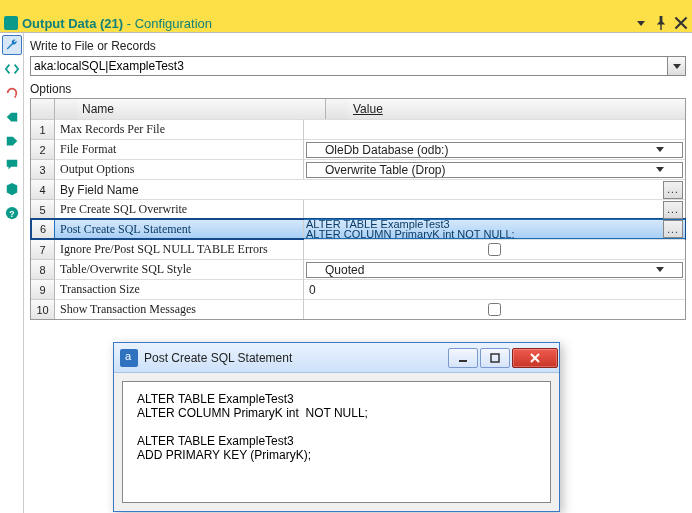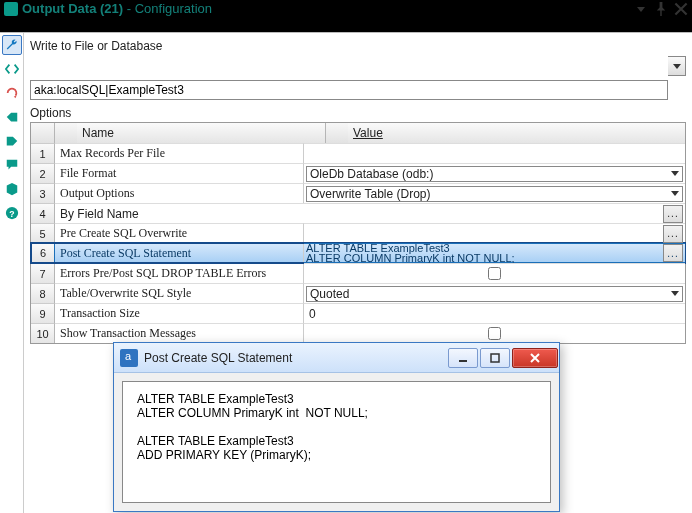--- a/index.html
+++ b/index.html
@@ -1,39 +1,39 @@
 <!DOCTYPE html>
 <html><head>
 <meta charset="utf-8">
 <style>
   * { box-sizing: border-box; margin: 0; padding: 0; font-family: "Segoe UI", Tahoma, sans-serif; }
   body { background: #fff; font-size: 12px; color: #222; width: 692px; height: 513px; overflow: hidden; position: relative; }
 
   
-  .titlebar { display: flex; align-items: flex-end; height: 24px; background: #000000; border-bottom: 1px solid #bbb; padding: 16px 4px; }
+  .titlebar { display: flex; align-items: flex-start; height: 24px; background: #fde047; border-bottom: 1px solid #bbb; padding: 16px 4px; }
   .titlebar .app-icon { width: 14px; height: 14px; background: #0a9a8a; border-radius: 2px; margin-right: 4px; }
   .titlebar .title { font-weight: 700; color: #138079; font-size: 13px; }
   .titlebar .title .suffix { font-weight: 400; }
   .titlebar .spacer { flex: 1; }
   .titlebar .win-ctrl { width: 14px; height: 14px; margin-left: 6px; color: #333; cursor: pointer; display: flex; align-items: center; justify-content: center; font-family: Arial, sans-serif; }
 
   .main { display: flex; height: calc(513px - 24px); }
 
   
   .vtoolbar { width: 24px; background: #fff; border-right: 1px solid #ccc; display: flex; flex-direction: column; align-items: center; padding-top: 2px; gap: 4px; }
   .vtool { width: 20px; height: 20px; display: flex; align-items: center; justify-content: center; cursor: pointer; border: 1px solid transparent; border-radius: 2px; }
   .vtool.sel { border: 1px solid #3a78c3; background: #d8e7f7; }
   .vtool svg { width: 14px; height: 14px; }
 
   .content { flex: 1; position: relative; padding: 4px 6px; }
 
   .section-label { font-size: 12px; color: #222; margin: 2px 0 3px 0; }
 
   .conn-row { display: flex; margin-bottom: 6px; }
-  .conn-input { flex: 1; height: 20px; border: 1px solid #888; padding: 1px 3px; font-size: 12px; margin-top: 24px; }
+  .conn-input { flex: 1; height: 20px; border: 1px solid #888; padding: 1px 3px; font-size: 12px; }
   .dd-btn { width: 18px; height: 20px; border: 1px solid #888; border-left: none; background: linear-gradient(#fafafa,#ddd); display: flex; align-items: center; justify-content: center; cursor: pointer; }
 
   .options-label { font-size: 12px; margin: 2px 0 2px 0; }
 
   .grid { border: 1px solid #999; }
   .grid-header { display: flex; background: linear-gradient(#f7f7f7,#e2e2e2); height: 20px; gap: 22px; }
   .col-rownum-h { width: 24px; border-right: 1px solid #b5b5b5; }
   .col-name-h, .col-value-h { display: flex; align-items: center; padding: 0 5px; font-size: 12px; background: linear-gradient(#fafafa,#e5e5e5); border-right: 1px solid #b5b5b5; }
   .col-name-h { width: 249px; }
   .col-value-h { flex: 1; border-right: none; text-decoration: underline; }
@@ -58,21 +58,21 @@
   .dialog-icon { width:18px; height:18px; background:#2f73c0; border-radius:2px; margin-right:6px; position: relative; }
   .dialog-icon::after { content:'a'; position:absolute; color:#fff; font-size:11px; font-weight:400; left:5px; top:1px; }
   .dialog-title { font-size:12px; color:#222; }
   .dialog-wbtns { margin-left:auto; display:flex; }
   .dialog-wbtn { width:30px; height:20px; margin:0 1px; border:1px solid #7a9acf; background:linear-gradient(#f3f7fe,#d6e4fa); display:flex; align-items:center; justify-content:center; cursor:pointer; font-size:12px; border-radius:2px; }
   .dialog-wbtn.close { width:46px; background:linear-gradient(#ef5a4e,#c93627); color:#fff; border:1px solid #8f221b; box-shadow: inset 0 0 0 1px rgba(255,255,255,0.25); }
   .dialog-body { position: relative; padding: 8px; background:#f0f0f0; height:calc(100% - 30px); }
   .textarea { width: 100%; height: 100%; border:1px solid #888; background:#fff; padding:10px 14px; font-family:"Segoe UI",Tahoma,sans-serif; font-size:12px; resize:none; white-space:pre; overflow-y:scroll; }
 
   .tri-down { width:0; height:0; border-left:4px solid transparent; border-right:4px solid transparent; border-top:5px solid #333; }
-  .select-box { flex:1; height:16px; border:1px solid #888; background:#fff; display:flex; align-items:center; justify-content:space-between; padding:0 3px; cursor:pointer; }
+  .select-box { flex:1; height:16px; border:1px solid #888; background:#fff; display:flex; align-items:center; justify-content:space-between; padding:0 18px; cursor:pointer; }
 </style>
 </head>
 <body>
 
 <div class="titlebar">
   <div class="app-icon"></div>
   <span class="title">
     <span>Output Data (21)</span><span class="suffix">  -  Configuration</span>
   </span>
   <div class="spacer"></div>
@@ -132,21 +132,21 @@
       </div>
     <div class="vtool">
         <svg viewBox="0 0 16 16">
           <circle cx="8" cy="8" r="7" fill="#0a9a8a"></circle>
           <text x="8" y="12" text-anchor="middle" fill="#fff" font-size="10" font-weight="bold">?</text>
         </svg>
       </div>
   </div>
 
   <div class="content">
-    <div class="section-label">Write to File or Database</div>
+    <div class="section-label">Write to File or Records</div>
     <div class="conn-row">
       <input class="conn-input" value="aka:localSQL|ExampleTest3" style="">
       <div class="dd-btn">
           <div class="tri-down"></div>
         </div>
     </div>
 
     <div class="options-label">Options</div>
 
     <div class="grid">
@@ -202,21 +202,21 @@
             <div class="row-num">6</div>
             <div class="cell-name">Post Create SQL Statement</div>
             <div class="cell-value">
               <span class="pre-text">ALTER TABLE ExampleTest3
 ALTER COLUMN PrimaryK int  NOT NULL;</span>
               <div class="ellipsis-btn">...</div>
             </div>
           </div>
           <div class="grid-row">
             <div class="row-num">7</div>
-            <div class="cell-name">Errors Pre/Post SQL DROP TABLE Errors</div>
+            <div class="cell-name">Ignore Pre/Post SQL NULL TABLE Errors</div>
             <div class="cell-value" style="justify-content: center;">
               <input type="checkbox" class="chk" style="">
             </div>
           </div>
           <div class="grid-row">
             <div class="row-num">8</div>
             <div class="cell-name">Table/Overwrite SQL Style</div>
             <div class="cell-value">
               <div class="select-box">
                 <span>Quoted</span>

